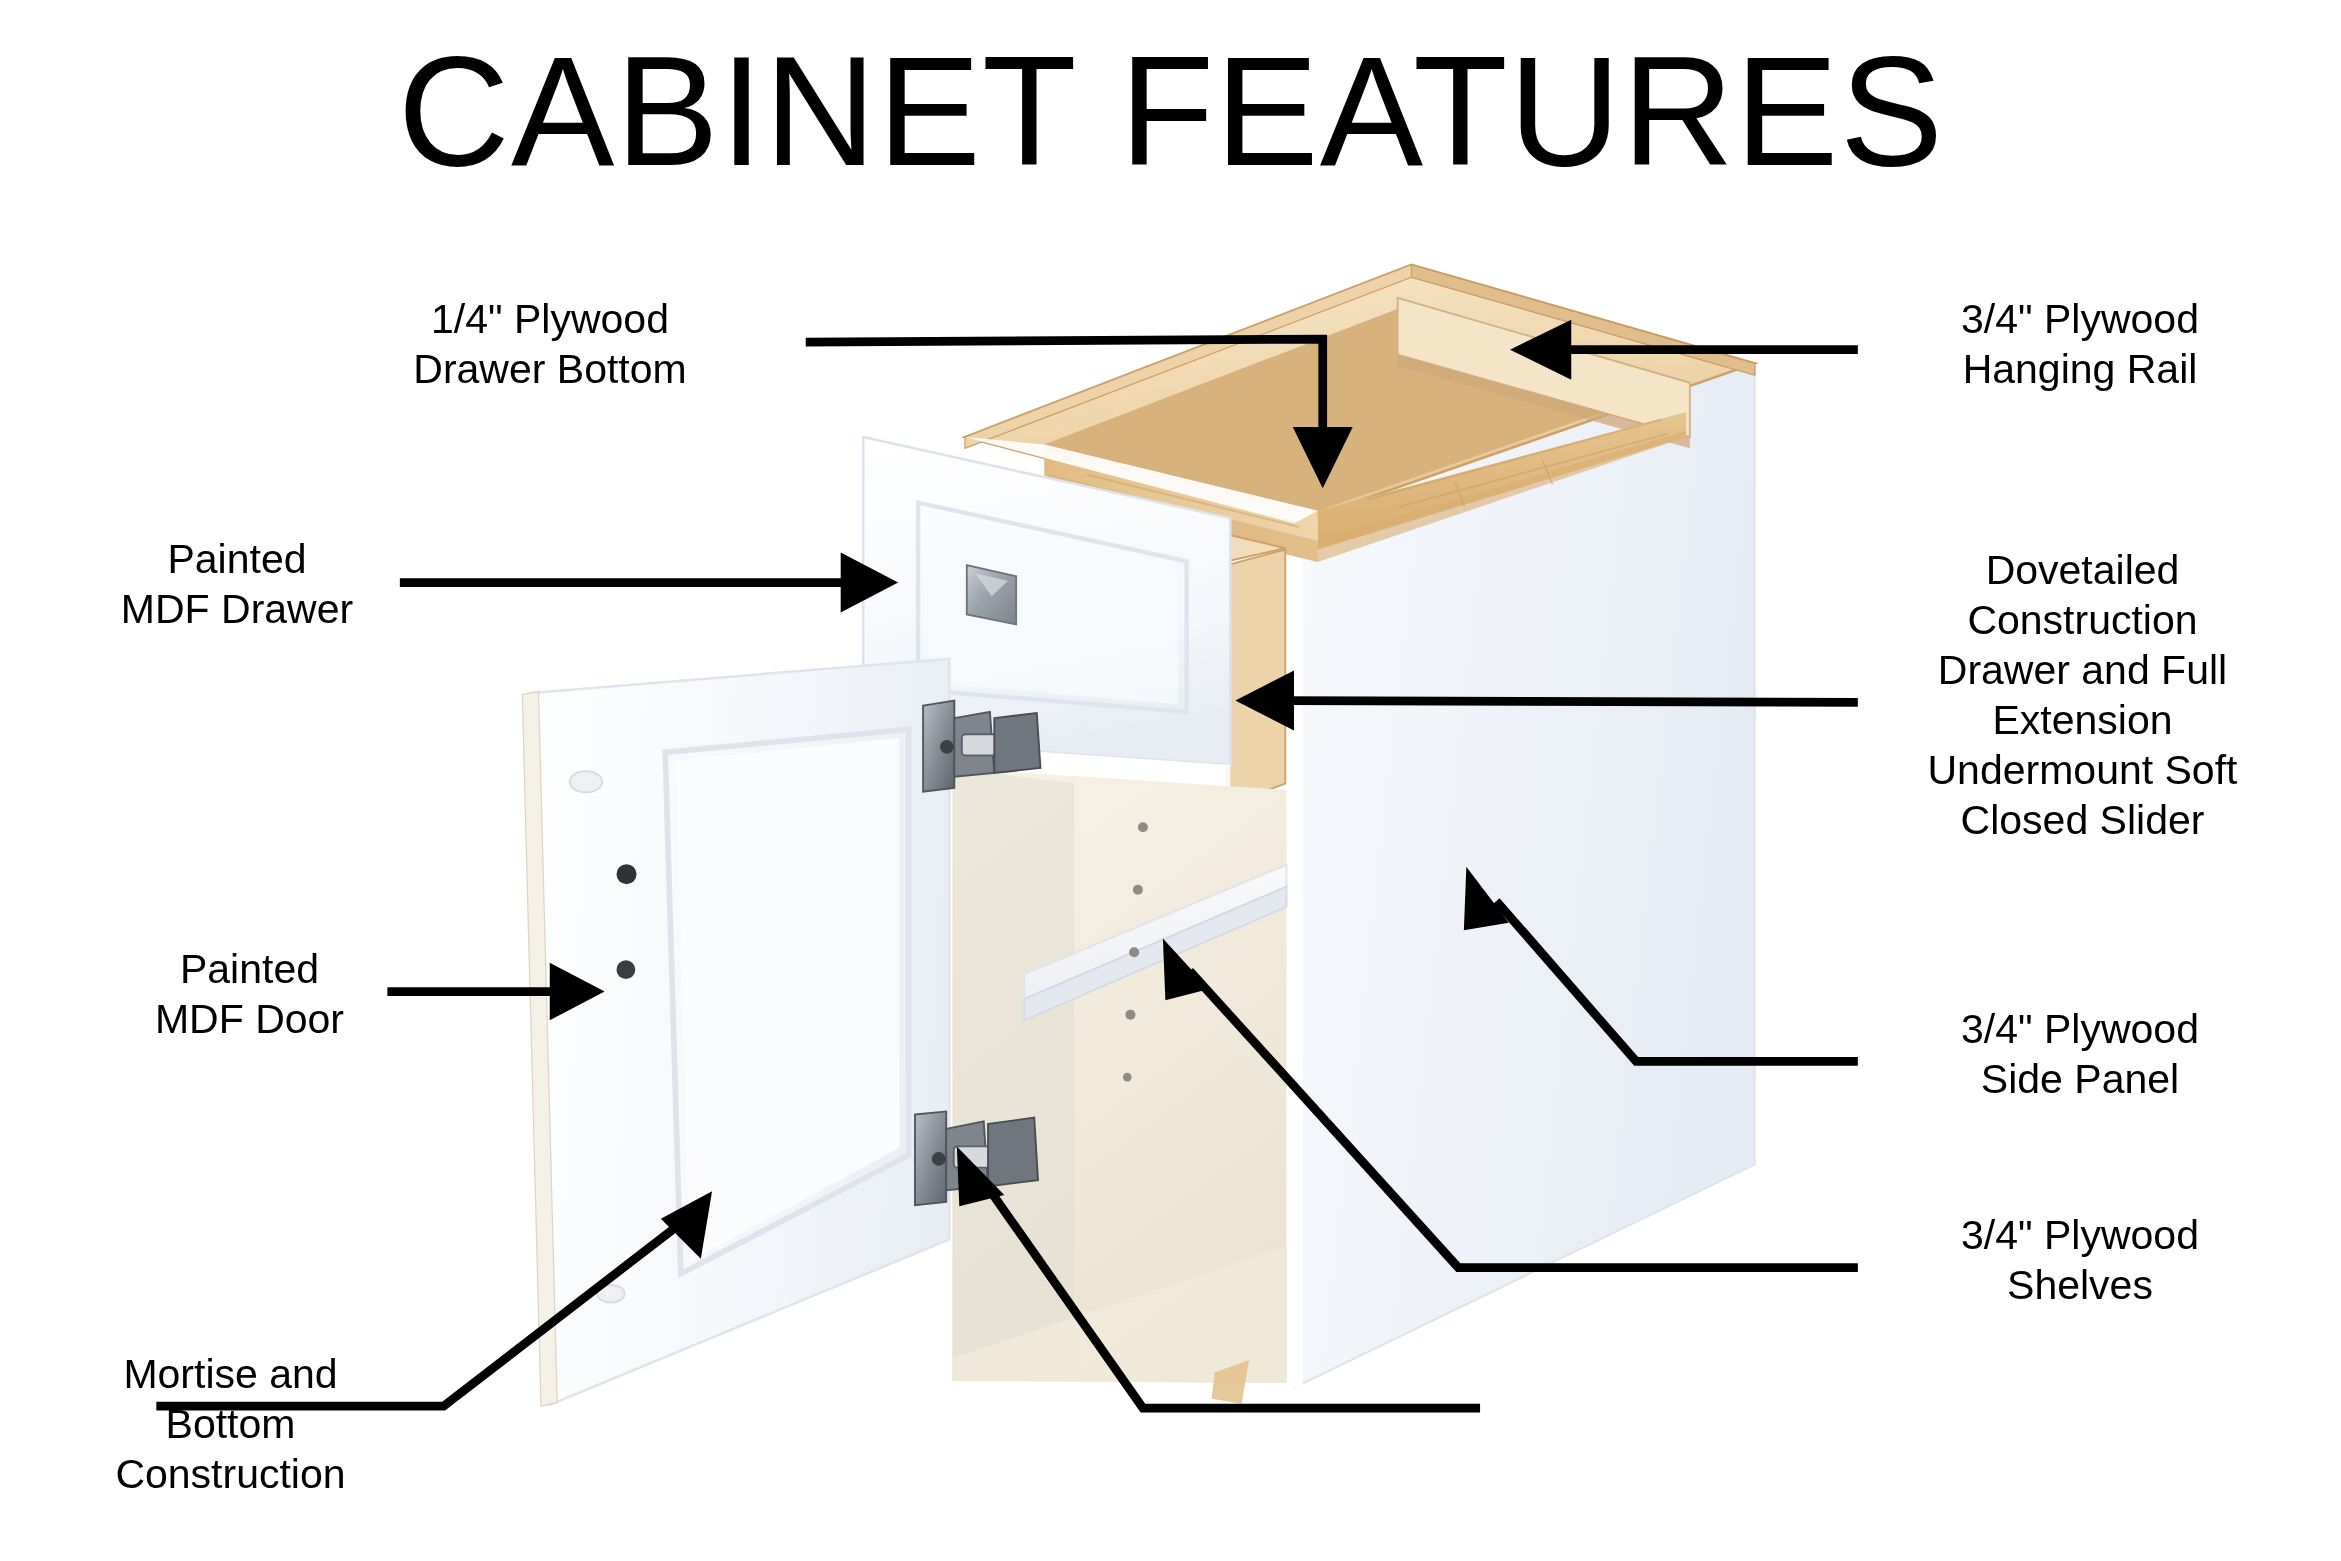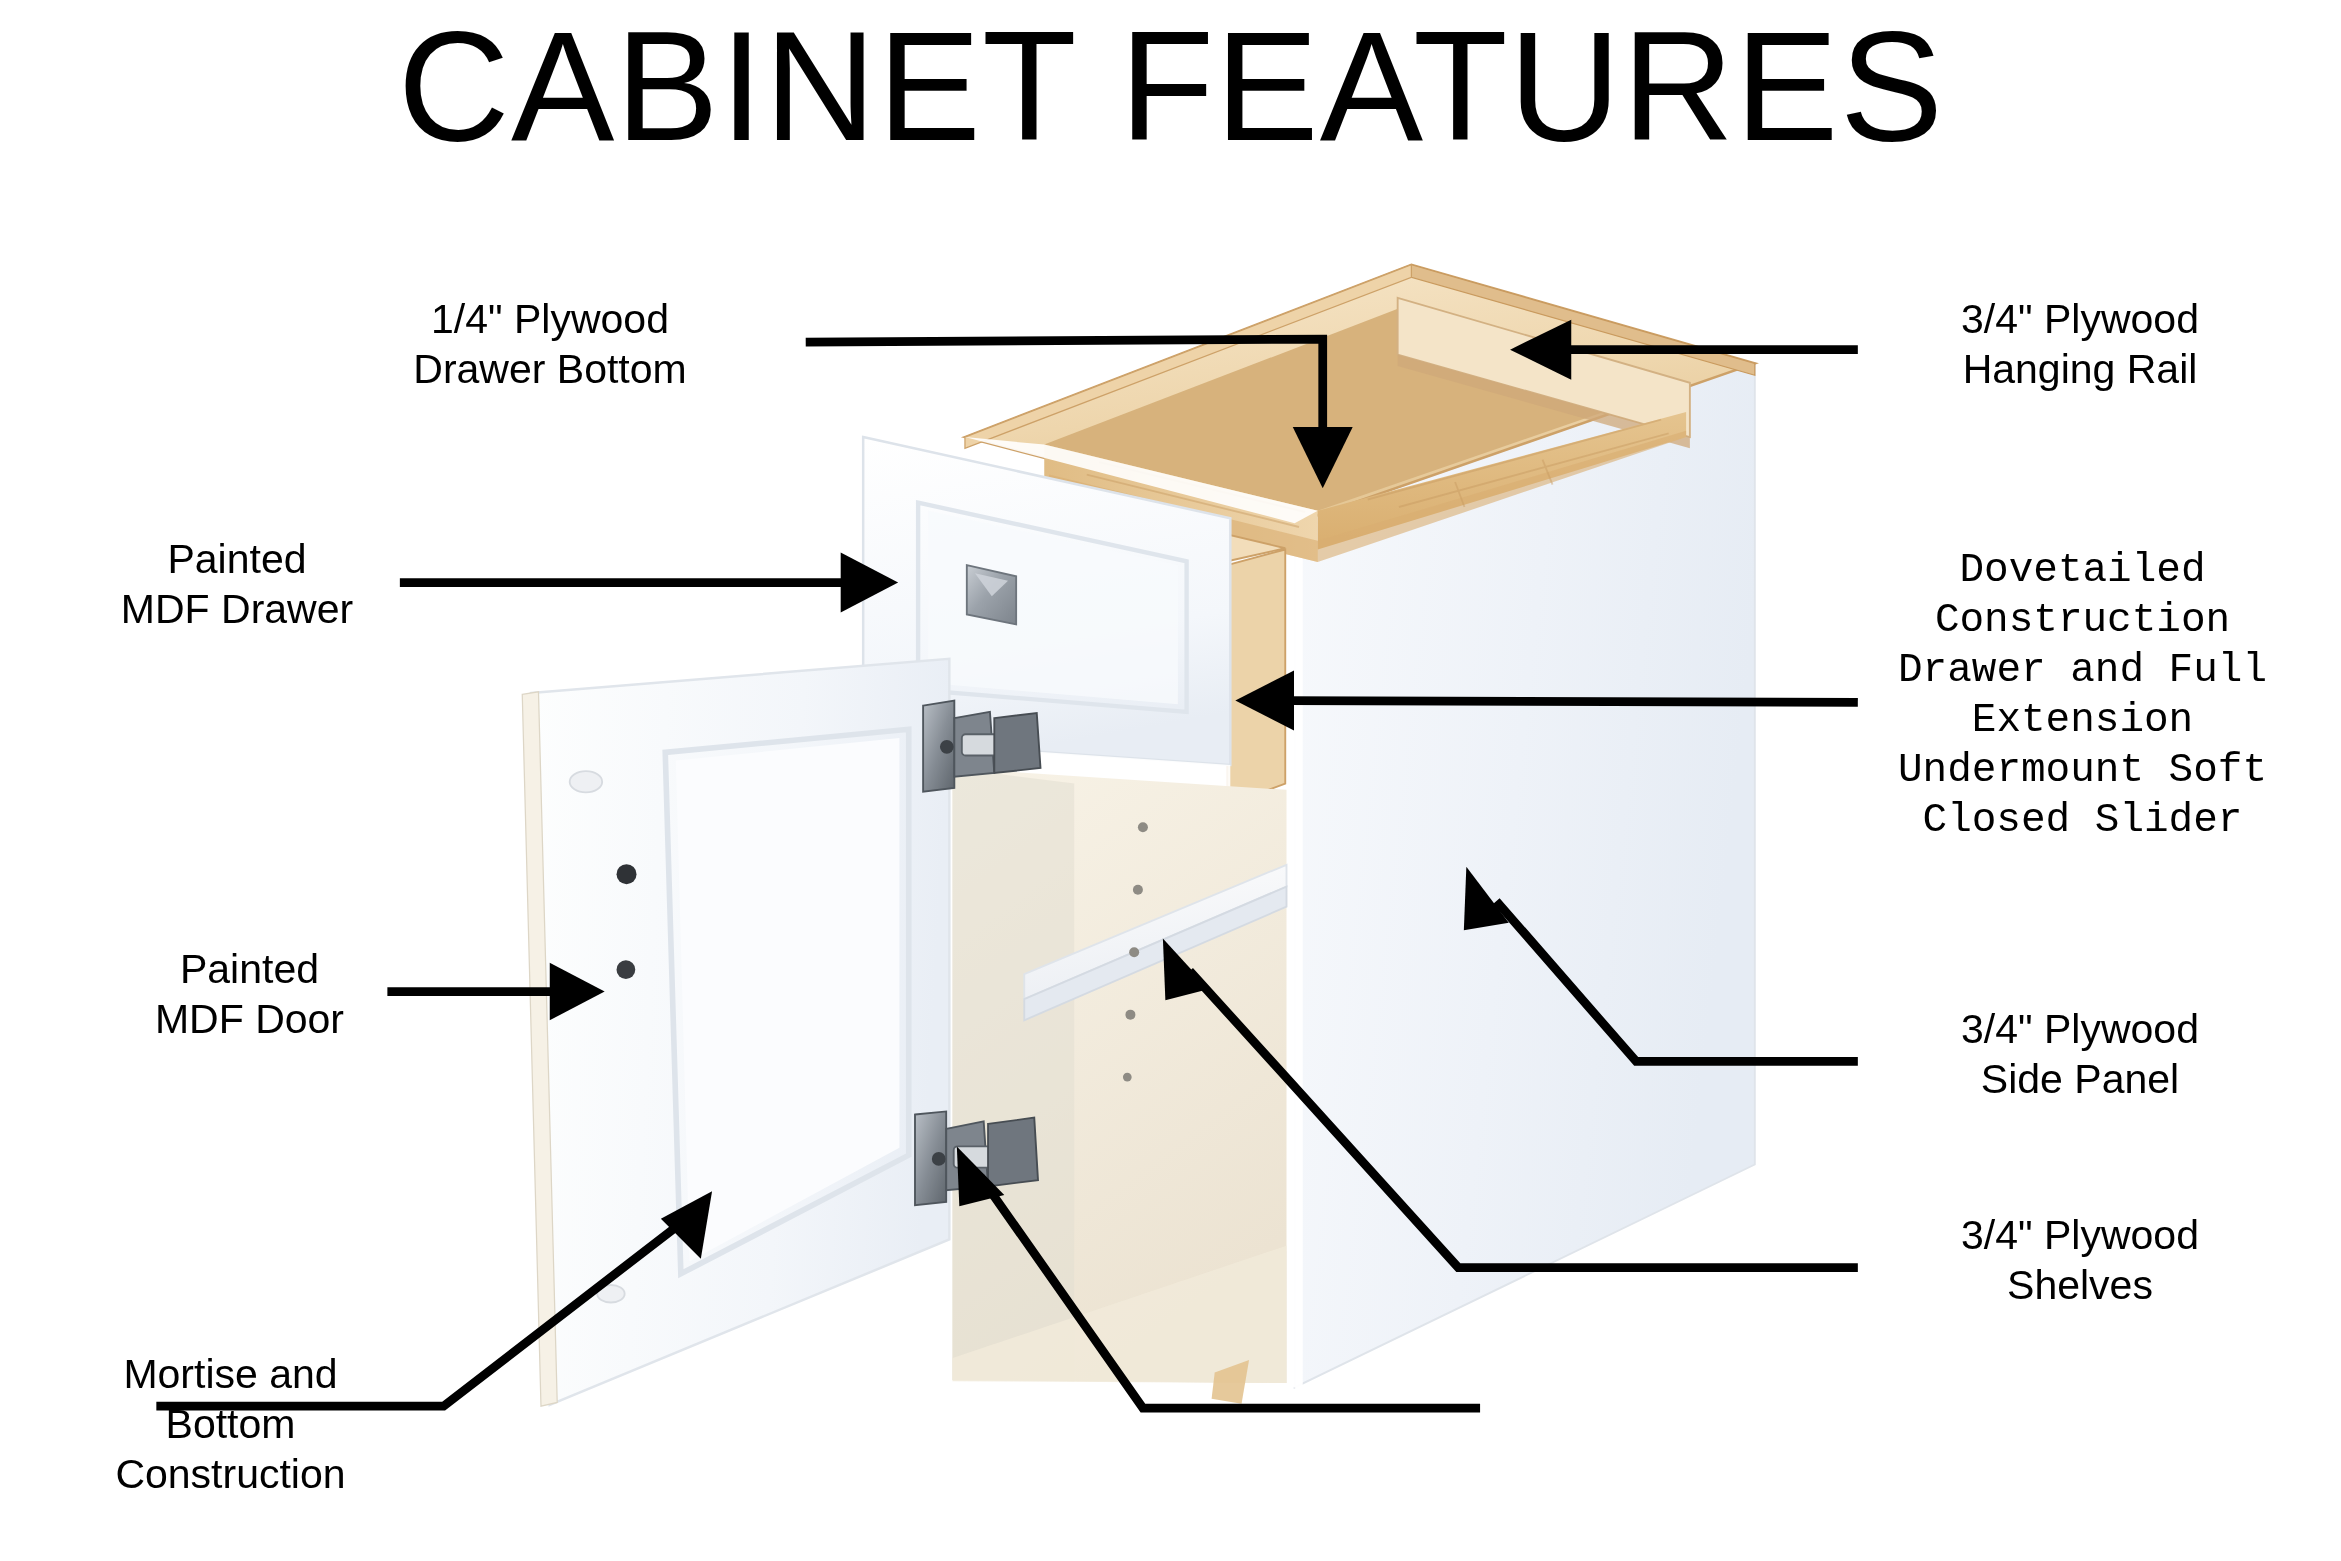--- a/index.html
+++ b/index.html
@@ -20,21 +20,21 @@
     position: absolute;
     inset: 0;
     width: 2342px;
     height: 1561px;
   }
 
   
   #page-title {
     position: absolute;
     left: 0;
-    top: 9px;
+    top: 34px;
     width: 2342px;
     text-align: center;
     font-size: 155px;
     line-height: 1.0;
     font-weight: 300;
     letter-spacing: 1.2px;
     font-family: "Liberation Sans", sans-serif;
     white-space: nowrap;
   }
 
@@ -46,21 +46,21 @@
     font-weight: 400;
     color: #000;
     white-space: pre-line;
   }
   .callout.ctr   { text-align: center; }
 
   
   #lbl-drawer-bottom { left: 350px;  top: 294px;  width: 400px;  text-align: center; }
   #lbl-hanging-rail  { left: 1880px; top: 294px;  width: 400px;  text-align: center; }
   #lbl-mdf-drawer    { left: 62px;  top: 534px;  width: 350px;  text-align: center; }
-  #lbl-dovetail      { left: 1867px; top: 545px;  width: 431px;  text-align: center; font-family: Liberation Mono, monospace; }
+  #lbl-dovetail      { left: 1867px; top: 545px;  width: 431px;  text-align: center; }
   #lbl-mdf-door      { left: 87px;  top: 944px; width: 325px;  text-align: center; }
   #lbl-side-panel    { left: 1880px; top: 1004px; width: 400px;  text-align: center; }
   #lbl-shelves       { left: 1880px; top: 1210px; width: 400px;  text-align: center; }
   #lbl-mortise       { left: 37px;   top: 1349px; width: 387px;  text-align: center; }
   #lbl-hinge         { left: 1480px; top: 1351px; width: 425px;  text-align: center; }
 
   
   #art, #leaders {
     position: absolute;
     left: 0;

